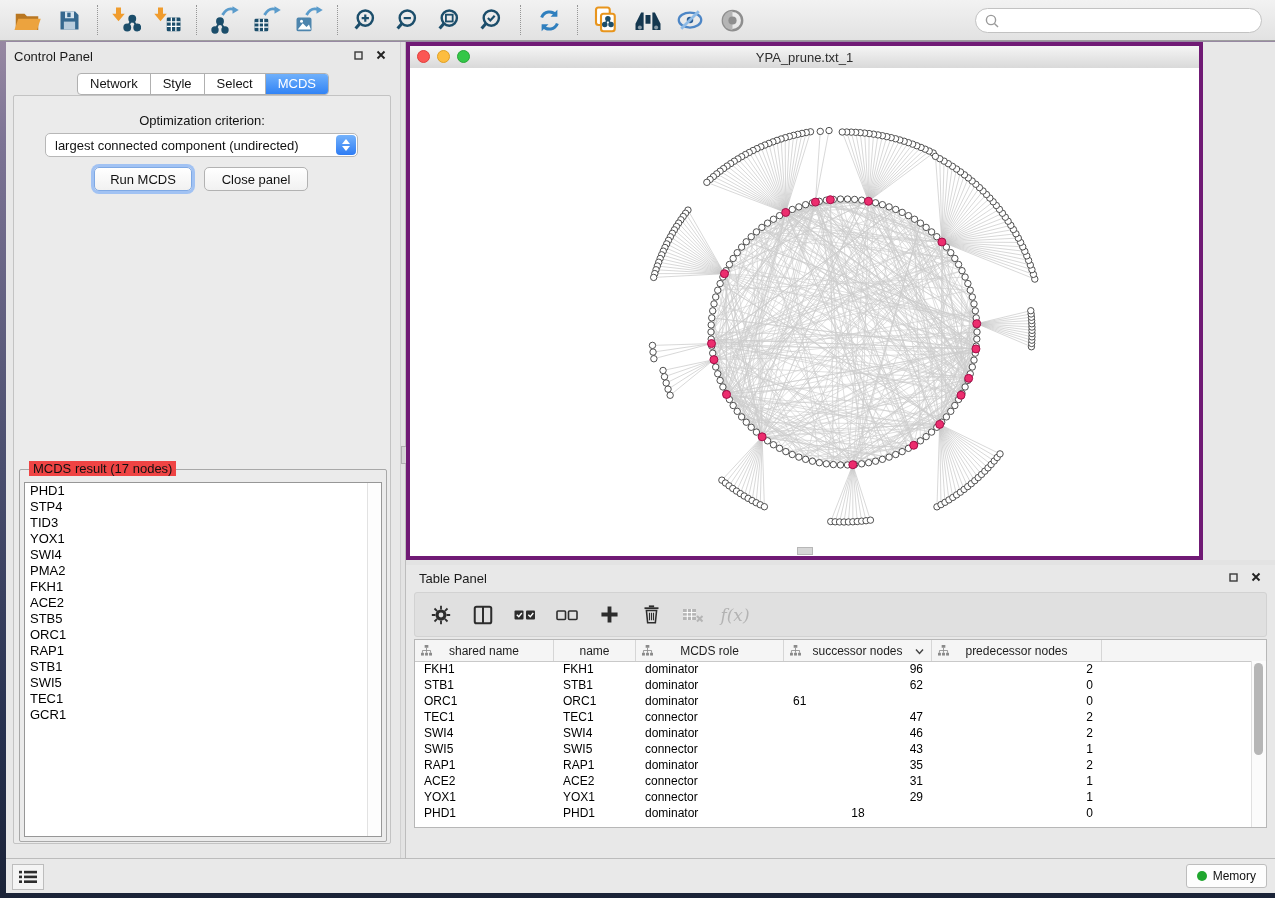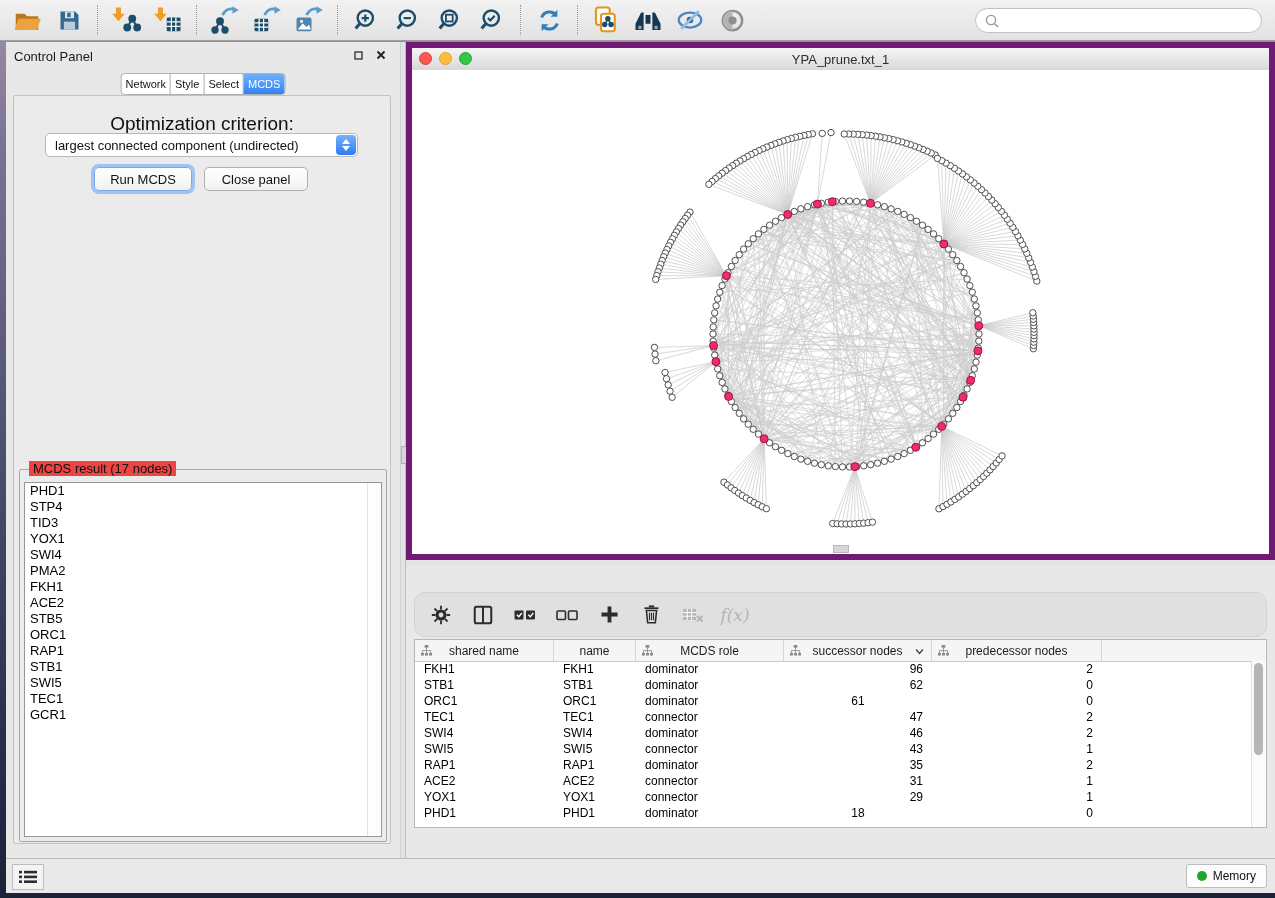--- a/index.html
+++ b/index.html
@@ -20,27 +20,27 @@
   
   .app{position:absolute;left:6px;top:42px;width:1269px;height:851px;background:#e8e8e8}
   .panel-title{font-size:13px;color:#1a1a1a}
   .win-btns{position:absolute;display:flex;gap:9px;align-items:center}
   .wb{width:14px;height:14px;display:flex;align-items:center;justify-content:center}
   
   .control-panel{position:absolute;left:0;top:0;width:394px;height:816px}
   .cp-title-row{position:absolute;left:0;top:0;right:0;height:26px}
   .cp-title-row .panel-title{position:absolute;left:8px;top:7px}
   .seg{display:flex;background:#fff;border:1px solid #b0b0b0;border-radius:4px;overflow:hidden}
-  .seg-item{font-size:11px;color:#141414;padding:2px 4px;line-height:16px;border-right:1px solid #b0b0b0;white-space:nowrap}
+  .seg-item{font-size:13px;color:#141414;padding:2px 12px;line-height:16px;border-right:1px solid #b0b0b0;white-space:nowrap}
   .seg-item:last-child{border-right:none}
   .seg-item.selected{background:linear-gradient(#6fb0fb,#3183f5);color:#fff}
   .cp-tabs{position:absolute;top:31px;left:50%;transform:translateX(-50%)}
   .cp-content{position:absolute;left:7px;top:53px;width:378px;height:749px;background:#ebebeb;
     border:1px solid #c3c3c3;border-radius:2px;box-sizing:border-box}
-  .opt-label{position:absolute;top:17px;left:0;width:100%;text-align:center;font-size:19px;color:#111}
+  .opt-label{position:absolute;top:17px;left:0;width:100%;text-align:center;font-size:13px;color:#111}
   .dropdown{position:absolute;left:31px;top:37px;width:313px;height:24px;background:#fff;border:1px solid #b7b7b7;
     border-radius:5px;display:flex;align-items:center;box-sizing:border-box}
   .dropdown-text{flex:1;font-size:13px;color:#111;padding-left:9px;white-space:nowrap;overflow:hidden}
   .stepper{width:20px;height:20px;margin-right:1px;border-radius:4px;background:linear-gradient(#74b2fb,#2e7cf4);
     display:flex;flex-direction:column;align-items:center;justify-content:center;gap:2px;flex:none}
   .tri-up{width:0;height:0;border-left:4px solid transparent;border-right:4px solid transparent;border-bottom:5px solid #fff}
   .tri-down{width:0;height:0;border-left:4px solid transparent;border-right:4px solid transparent;border-top:5px solid #fff}
   .btn{position:absolute;height:24px;background:linear-gradient(#ffffff,#f1f1f1);border:1px solid #b2b2b2;border-radius:5px;
     font-size:13px;color:#111;display:flex;align-items:center;justify-content:center;box-sizing:border-box;font-family:"Liberation Sans",sans-serif}
   .btn-run{left:80px;top:71px;width:98px;border-color:#7fa9e4;box-shadow:0 0 0 3px rgba(100,160,250,.55)}
@@ -50,36 +50,36 @@
   .listbox{position:absolute;left:4px;top:12px;right:4px;bottom:4px;background:#fff;border:1px solid #979797;overflow:hidden}
   .list-scroll-track{position:absolute;top:0;right:0;bottom:0;width:13px;border-left:1px solid #e2e2e2;background:#fdfdfd}
   .list-item{font-size:13px;line-height:16px;padding-left:5px;color:#000}
   
   .vsplit{position:absolute;left:394px;top:0;width:6px;height:816px;background:#e3e3e3;
     border-left:1px solid #d0d0d0;border-right:1px solid #bdbdbd;box-sizing:border-box}
   .vhandle{position:absolute;top:404px;left:0px;width:4px;height:16px;background:#d6d6d6;border:1px solid #b0b0b0}
   .hsplit{position:absolute;top:518px;left:0;width:869px;height:5px;background:#e3e3e3}
   
   .right-col{position:absolute;left:400px;top:0;width:869px;height:816px}
-  .net-window{position:absolute;top:0;left:0;width:869px;height:518px;background:#fff;border:6px solid #701a75;box-sizing:border-box}
+  .net-window{position:absolute;top:0;left:0;width:797px;height:518px;background:#fff;border:4px solid #701a75;box-sizing:border-box}
   .net-titlebar{height:22px;background:linear-gradient(#f5f5f5,#d9d9d9);border-bottom:1px solid #a3a3a3;position:relative;
     display:flex;align-items:center;justify-content:center;font-size:13px;color:#2e2e2e}
   .lights{position:absolute;left:7px;top:4px;display:flex;gap:7px}
   .light{width:13px;height:13px;border-radius:50%;box-sizing:border-box}
   .light.red{background:#fb5754;border:1px solid #e03e3b}
   .light.yellow{background:#fdbd3f;border:1px solid #e0a023}
   .light.green{background:#34c748;border:1px solid #27a637}
   .net-canvas{position:absolute;left:0;top:22px;right:0;bottom:0;background:#fff;overflow:hidden}
   .canvas-handle{position:absolute;left:50%;bottom:1px;width:14px;height:6px;background:#d6d6d6;border:1px solid #b7b7b7;transform:translateX(-50%)}
   
   .table-panel{position:absolute;top:523px;left:0;width:869px;height:293px;background:#e8e8e8}
   .tp-title-row{position:absolute;left:0;top:0;right:0;height:24px}
   .tp-title-row .panel-title{position:absolute;left:13px;top:6px}
   .tp-toolbar{position:absolute;left:8px;top:27px;width:853px;height:45px;background:#e0e0e0;border:1px solid #d2d2d2;
-    border-radius:11px;display:flex;align-items:center;padding-left:13px;gap:16px;box-sizing:border-box}
+    border-radius:3px;display:flex;align-items:center;padding-left:13px;gap:16px;box-sizing:border-box}
   .tp-tool{width:26px;height:26px;display:flex;align-items:center;justify-content:center}
   .tbl{position:absolute;left:8px;top:74px;width:853px;height:189px;background:#fff;border:1px solid #b7b7b7;box-sizing:border-box}
   .tbl-header{display:flex;height:21px;border-bottom:1px solid #c9c9c9;background:#f5f5f5}
   .th{position:relative;display:flex;align-items:center;justify-content:center;border-right:1px solid #d6d6d6;
     font-size:12px;color:#1d1d1d;box-sizing:border-box;flex:none}
   .th .tree-ic{position:absolute;left:6px;top:5px}
   .th .sort-ic{position:absolute;right:7px;top:8px}
   .th-filler{flex:1;border-right:none}
   .tbl-body{position:absolute;top:21px;left:0;right:14px;bottom:0;overflow:hidden}
   .tr{display:flex;height:16px;align-items:center}
@@ -1250,20 +1250,35 @@
               <circle cx="314.4603918422108" cy="205.69663747705272" r="4"></circle>
             </g>
           </svg>
         <div class="canvas-handle"></div>
       </div>
     </div>
 
     <div class="hsplit"></div>
 
     <div class="table-panel">
+      <div class="tp-title-row">
+        <span class="panel-title">Table Panel</span>
+        <span class="win-btns" style="right:12px;top:5px">
+          <span class="wb">
+              <svg width="9" height="9">
+                <rect x="1" y="1" width="7" height="7" fill="none" stroke="#3a3a3a" stroke-width="1.4"></rect>
+              </svg>
+            </span>
+          <span class="wb">
+              <svg width="10" height="10">
+                <path d="M1.5 1.5l7 7M8.5 1.5l-7 7" stroke="#222" stroke-width="1.9"></path>
+              </svg>
+            </span>
+        </span>
+      </div>
       <div class="tp-toolbar">
         <span class="tp-tool">
           <svg width="22" height="22" viewBox="0 0 24 24" fill="#2d2d2d">
               <path d="M11 2h2v4h-2zM11 18h2v4h-2zM2 11h4v2H2zM18 11h4v2h-4zM4.2 5.6l1.4-1.4 2.9 2.9-1.4 1.4zM15.5 16.9l1.4-1.4 2.9 2.9-1.4 1.4zM18.4 4.2l1.4 1.4-2.9 2.9-1.4-1.4zM7.1 15.5l1.4 1.4-2.9 2.9-1.4-1.4z"></path>
               <circle cx="12" cy="12" r="6"></circle>
               <circle cx="12" cy="12" r="2.6" fill="#e0e0e0"></circle>
             </svg>
         </span>
         <span class="tp-tool">
           <svg width="22" height="22" viewBox="0 0 24 24">
@@ -1380,21 +1395,21 @@
               <div class="td" style="width: 139px; text-align: left;">STB1</div>
               <div class="td" style="width: 82px; text-align: left;">STB1</div>
               <div class="td" style="width: 148px; text-align: left;">dominator</div>
               <div class="td" style="width: 148px; text-align: right;">62</div>
               <div class="td" style="width: 170px; text-align: right;">0</div>
             </div>
             <div class="tr">
               <div class="td" style="width: 139px; text-align: left;">ORC1</div>
               <div class="td" style="width: 82px; text-align: left;">ORC1</div>
               <div class="td" style="width: 148px; text-align: left;">dominator</div>
-              <div class="td" style="width: 148px; text-align: center;">61</div>
+              <div class="td" style="width: 148px; text-align: left;">61</div>
               <div class="td" style="width: 170px; text-align: right;">0</div>
             </div>
             <div class="tr">
               <div class="td" style="width: 139px; text-align: left;">TEC1</div>
               <div class="td" style="width: 82px; text-align: left;">TEC1</div>
               <div class="td" style="width: 148px; text-align: left;">connector</div>
               <div class="td" style="width: 148px; text-align: right;">47</div>
               <div class="td" style="width: 170px; text-align: right;">2</div>
             </div>
             <div class="tr">

